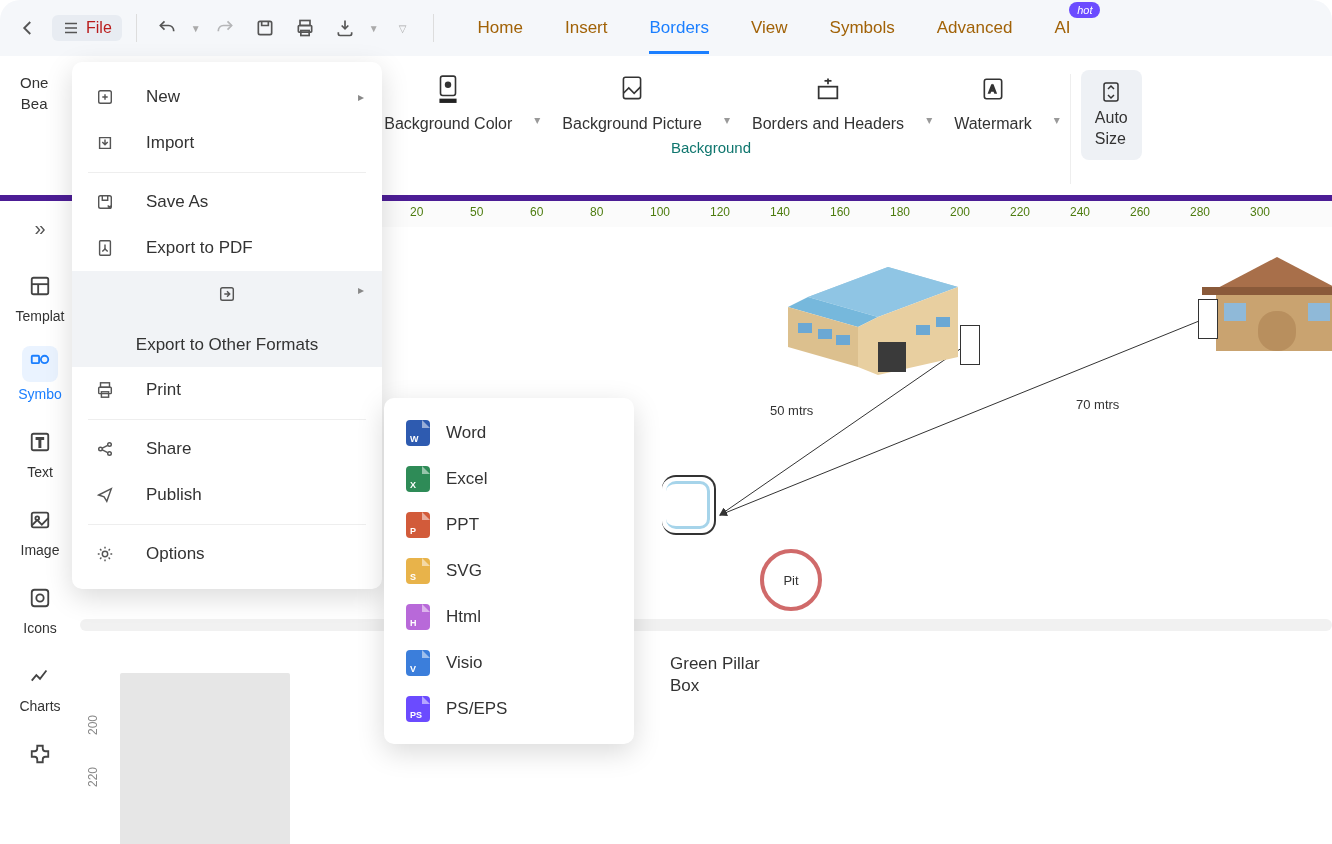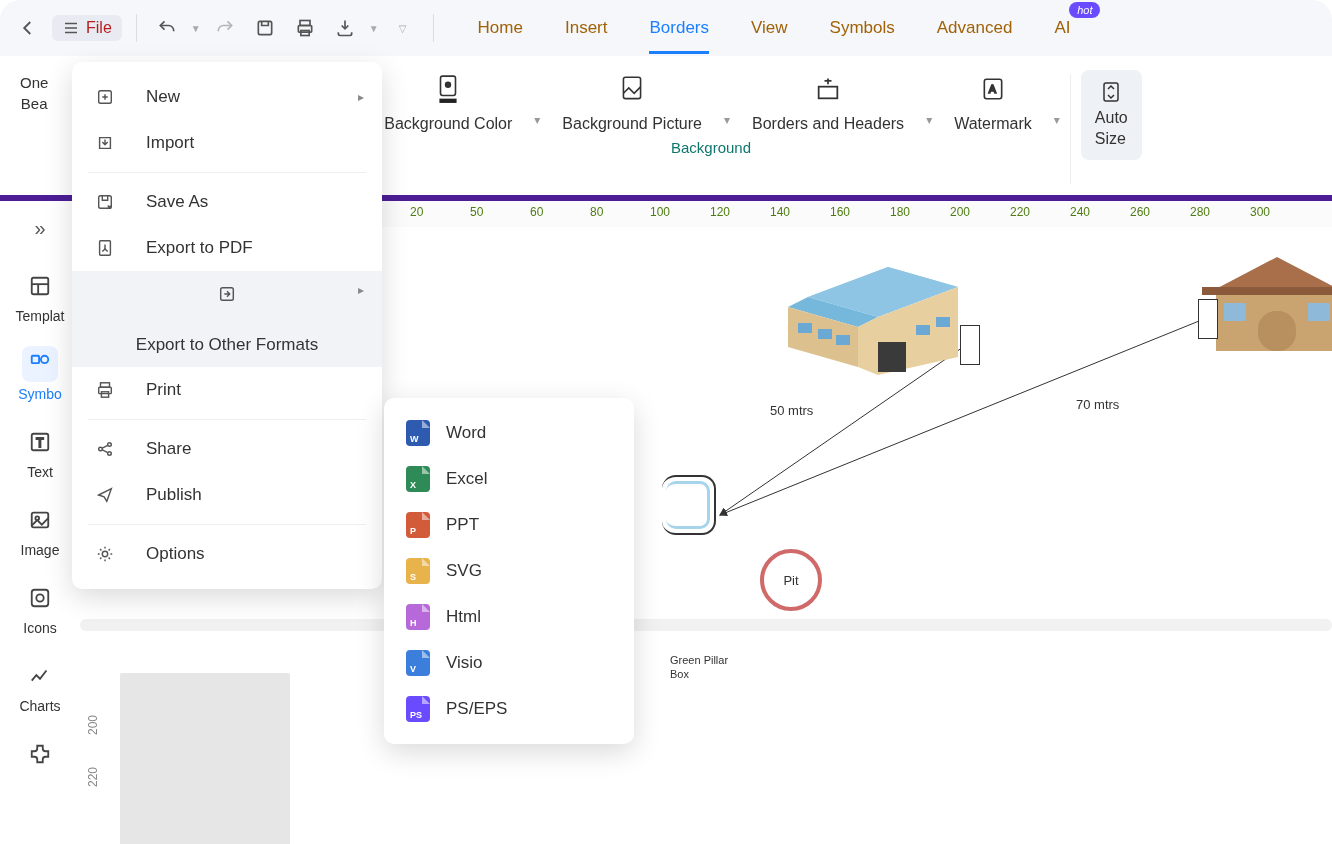--- a/index.html
+++ b/index.html
@@ -55,21 +55,21 @@
 .ruler-v span { position:absolute; left:0; writing-mode:vertical-rl; transform: rotate(180deg); }
 .drawing { position:absolute; left:40px; top:26px; right:0; bottom:190px; }
 .page-break { position:absolute; left:0; right:0; height:12px; background:#f1f1f1; border-radius:6px; }
 
 
 .warehouse { position:absolute; }
 .house { position:absolute; }
 .node { position:absolute; width:20px; height:40px; border:1px solid #333; background:#fff; }
 .dist-label { position:absolute; font-size:13px; color:#333; }
 .pit { position:absolute; width:62px; height:62px; border:4px solid #d06a6a; border-radius:50%; display:flex; align-items:center; justify-content:center; font-size:13px; color:#333; }
-.caption { position:absolute; font-size:11px; color:#333; line-height:1.3; }
+.caption { position:absolute; font-size:17px; color:#333; line-height:1.3; }
 
 
 .file-menu { position:absolute; left:72px; top:62px; width:310px; background:#fff; border-radius:10px; box-shadow:0 8px 28px rgba(0,0,0,.15); padding:12px 0; z-index:50; }
 .fm-item { display:flex; align-items:center; gap:30px; padding:12px 22px; font-size:17px; color:#333; cursor:pointer; position:relative; }
 .fm-item:hover, .fm-item.hover { background:#f1f3f6;flex-direction:column; }
 .fm-item .arrow { position:absolute; right:18px; color:#888; font-size:12px; }
 .fm-sep { height:1px; background:#eee; margin:6px 16px; }
 .fm-icon { width:22px; height:22px; display:flex; align-items:center; justify-content:center; color:#555; }
 
 

